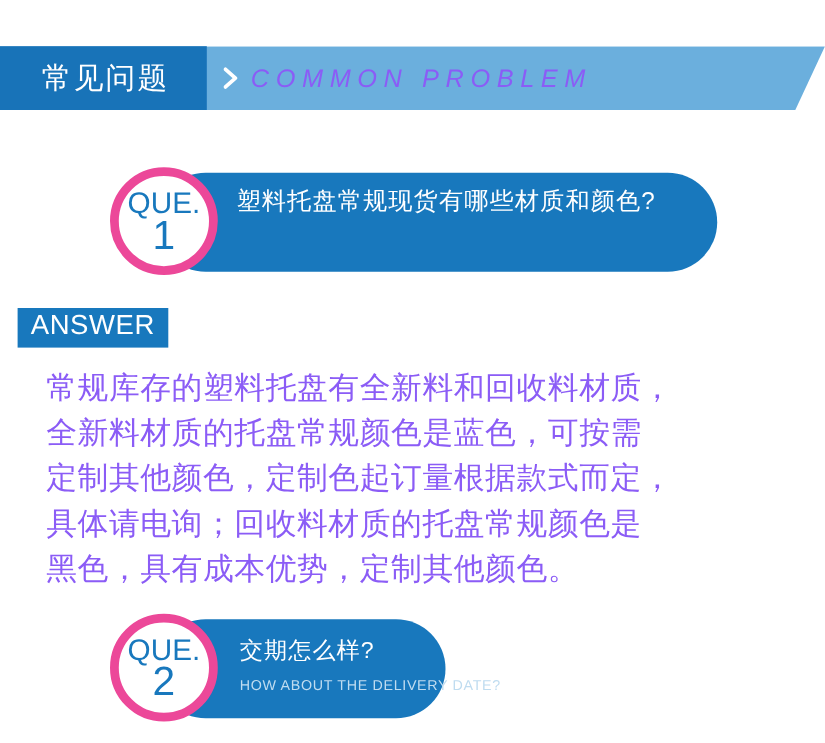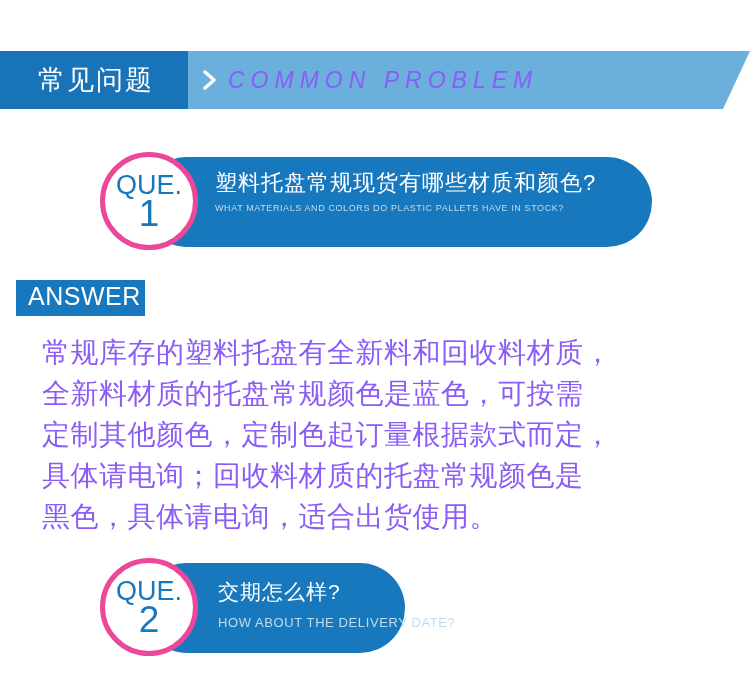--- a/index.html
+++ b/index.html
@@ -12,21 +12,21 @@
     background: #ffffff;
     font-family: "Liberation Sans", "DejaVu Sans", sans-serif;
     overflow: hidden;
     position: relative;
   }
 
   
   .header-banner {
     position: absolute;
     left: 0;
-    top: 51px;
+    top: 42px;
     width: 713px;
     height: 58px;
   }
   .banner-light {
     position: absolute;
     left: 0;
     top: 0;
     width: 750px;
     height: 58px;
     background: #6bafdd;
@@ -93,21 +93,21 @@
     border-radius: 45px;
   }
   .q-circle {
     position: absolute;
     left: 0;
     top: 0;
     width: 98px;
     height: 98px;
     border-radius: 50%;
     background: #ffffff;
-    border: 5px solid #ec4899;
+    border: 8px solid #ec4899;
     box-sizing: border-box;
     display: flex;
     flex-direction: column;
     align-items: center;
     justify-content: center;
     color: #1878bd;
   }
   .q-circle-que {
     font-size: 27px;
     line-height: 0.95;
@@ -145,21 +145,21 @@
 
   
   .answer-tag {
     position: absolute;
     left: 16px;
     top: 280px;
     background: #1878bd;
     color: #ffffff;
     font-size: 25px;
     letter-spacing: 0.5px;
-    padding: 3px 4px 5px 12px;
+    padding: 3px 12px 5px 12px;
     line-height: 1.1;
   }
   .answer-body {
     position: absolute;
     left: 42px;
     top: 332px;
     width: 672px;
     color: #8b5cf6;
     font-size: 28px;
     line-height: 41px;
@@ -184,31 +184,30 @@
 </div>
 
 <div class="question-block q1">
   <div class="q-pill"></div>
   <div class="q-circle">
     <span class="q-circle-que">QUE.</span>
     <span class="q-circle-num">1</span>
   </div>
   <div class="q-texts">
     <div class="q-title">塑料托盘常规现货有哪些材质和颜色?</div>
-    <div class="q-sub">WHAT MATERIALS AND COLORS DO PLASTIC PALLETS HAVE IN STOCK?</div>
   </div>
 </div>
 
 <div class="answer-tag">ANSWER</div>
 <div class="answer-body">
   <div class="answer-line">常规库存的塑料托盘有全新料和回收料材质，</div>
   <div class="answer-line">全新料材质的托盘常规颜色是蓝色，可按需</div>
   <div class="answer-line">定制其他颜色，定制色起订量根据款式而定，</div>
   <div class="answer-line">具体请电询；回收料材质的托盘常规颜色是</div>
-  <div class="answer-line">黑色，具体请电询，适合出货使用。</div>
+  <div class="answer-line">黑色，具有成本优势，定制其他颜色。</div>
 </div>
 
 <div class="question-block q2">
   <div class="q-pill"></div>
   <div class="q-circle">
     <span class="q-circle-que">QUE.</span>
     <span class="q-circle-num">2</span>
   </div>
   <div class="q-texts">
     <div class="q-title">交期怎么样?</div>

